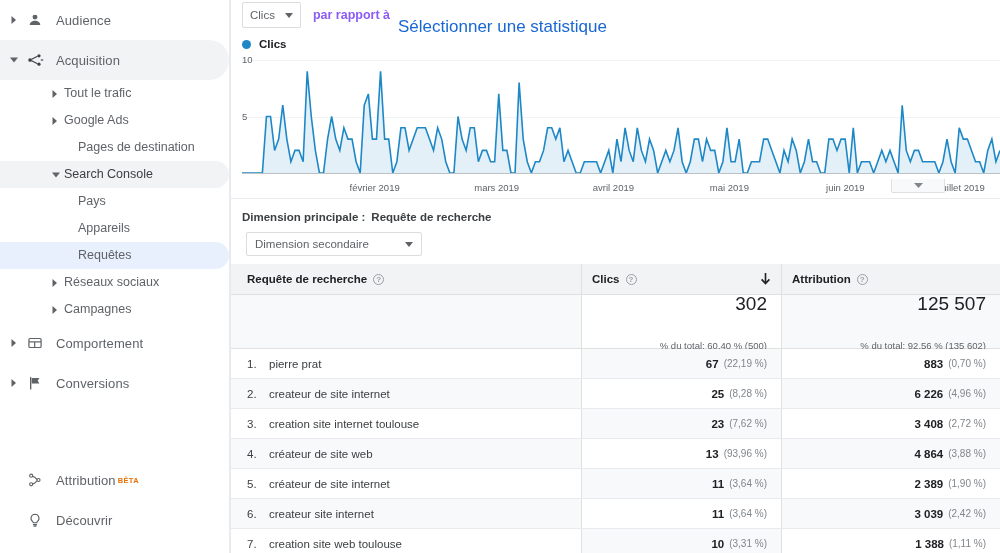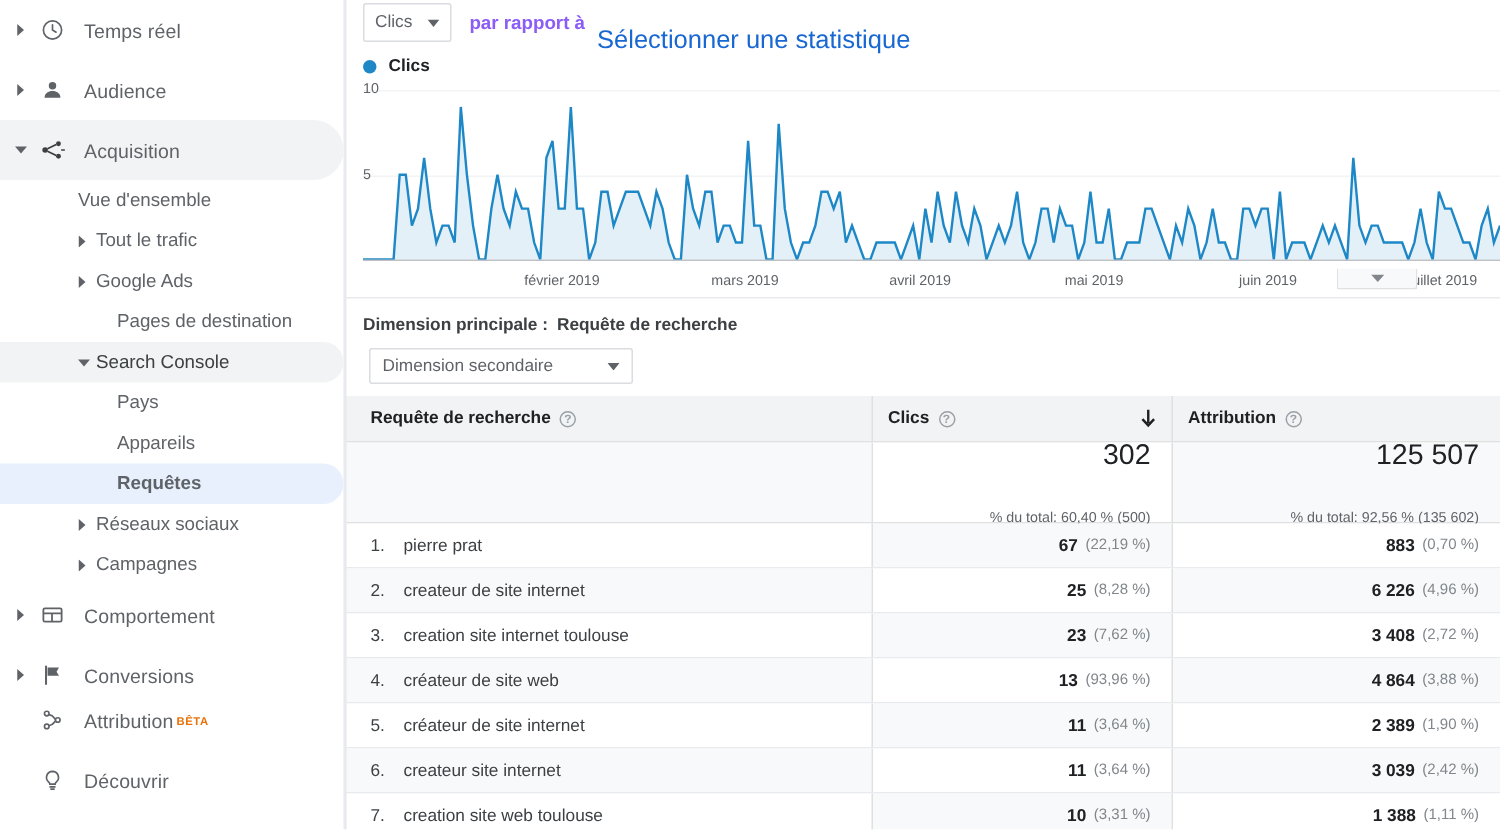--- a/index.html
+++ b/index.html
@@ -70,21 +70,21 @@
   .sub-row .sub-arrow {
     position: absolute; left: 52px; top: 50%;
     transform: translateY(-50%);
     color: #5f6368;
     display: flex; align-items: center;
   }
   .sub-row.has-arrow { padding-left: 64px; }
   .sub-label { font-size: 12.5px; color: #5f6368; line-height: 15px; }
   .sub-row.sub-active { background: #f1f3f4; }
   .sub-row.sel { background: #e8f0fe; }
-  .sub-row.sel .sub-label { color: #1a73e8; font-weight: 700; }
+  .sub-row.sel .sub-label { color: #1a73e8; font-weight: 400; }
   .sub-row.sub-active .sub-label { color: #3c4043; }
   .sub-row.deep { padding-left: 78px; }
   .sub-row.deep .sub-label { color: #5f6368; }
 
   
   .main {
     flex: 1 1 auto;
     height: 553px;
     background: #ffffff;
     position: relative;
@@ -275,34 +275,20 @@
 
   <nav class="sidebar">
     <div id="sidebar-list">
         <div class="nav-row top-level">
           <span class="arrow">
             <svg width="6" height="8" viewBox="0 0 6 8">
               <path d="M0.5 0 L5 4 L0.5 8 Z" fill="#5f6368"></path>
             </svg>
           </span>
           <span class="nav-icon">
-            <svg width="16" height="16" viewBox="0 0 20 20" fill="none">
-              <circle cx="10" cy="10" r="7.6" stroke="#5f6368" stroke-width="1.4"></circle>
-              <path d="M10 5.6 V10 L13 11.8" stroke="#5f6368" stroke-width="1.4" stroke-linecap="round"></path>
-            </svg>
-          </span>
-          <span class="nav-label">Temps réel</span>
-        </div>
-        <div class="nav-row top-level">
-          <span class="arrow">
-            <svg width="6" height="8" viewBox="0 0 6 8">
-              <path d="M0.5 0 L5 4 L0.5 8 Z" fill="#5f6368"></path>
-            </svg>
-          </span>
-          <span class="nav-icon">
             <svg width="16" height="16" viewBox="0 0 20 20">
               <circle cx="10" cy="6.4" r="3.1" fill="#5f6368"></circle>
               <path d="M3.4 16.4c0-3.6 3-5.6 6.6-5.6s6.6 2 6.6 5.6z" fill="#5f6368"></path>
             </svg>
           </span>
           <span class="nav-label">Audience</span>
         </div>
         <div class="nav-row top-level active-gray">
           <span class="arrow">
             <svg width="8" height="6" viewBox="0 0 8 6">
@@ -312,23 +298,20 @@
           <span class="nav-icon">
             <svg width="17" height="16" viewBox="0 0 22 20">
               <circle cx="4" cy="10" r="2.4" fill="#3c4043"></circle>
               <circle cx="15.5" cy="4.6" r="2.1" fill="#3c4043"></circle>
               <circle cx="15.5" cy="15.4" r="2.1" fill="#3c4043"></circle>
               <path d="M6 9 L13.6 5.2 M6 11 L13.6 14.8" stroke="#3c4043" stroke-width="1.5"></path>
               <path d="M17.8 10 H21" stroke="#3c4043" stroke-width="1.5"></path>
             </svg>
           </span>
           <span class="nav-label">Acquisition</span>
-        </div>
-        <div class="sub-row">
-          <span class="sub-label">Vue d'ensemble</span>
         </div>
         <div class="sub-row has-arrow">
           <span class="sub-arrow">
             <svg width="6" height="8" viewBox="0 0 6 8">
               <path d="M0.5 0 L5 4 L0.5 8 Z" fill="#5f6368"></path>
             </svg>
           </span>
           <span class="sub-label">Tout le trafic</span>
         </div>
         <div class="sub-row has-arrow">

